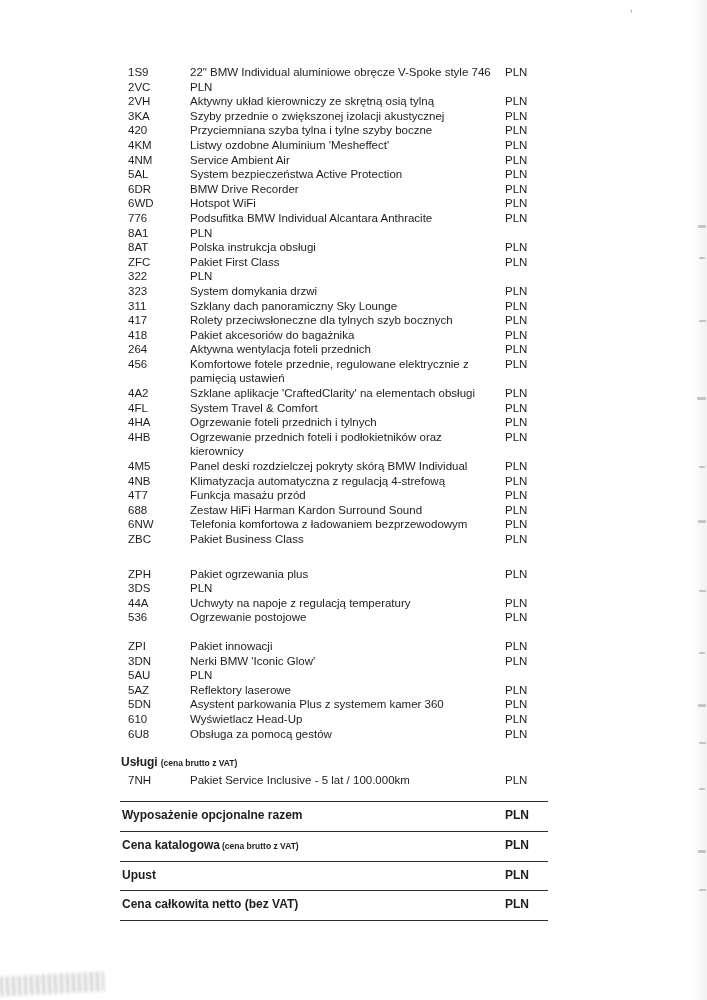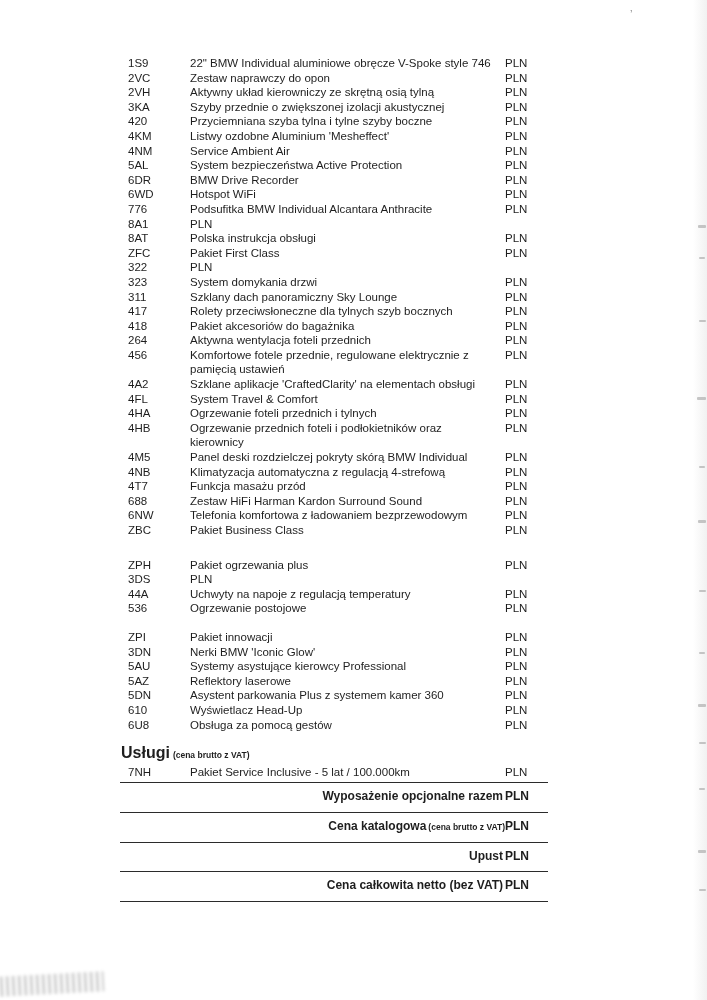--- a/index.html
+++ b/index.html
@@ -3,36 +3,36 @@
 <meta charset="utf-8">
 <style>
   * { box-sizing: border-box; }
   html,body { margin:0; padding:0; background:#e8e8e8; }
   .page {
     position:relative; width:707px; height:1000px; background:#ffffff;
     font-family:"Liberation Sans", sans-serif; color:#1e1e1e; overflow:hidden;
     margin:0 auto;
   }
   .content {
-    position:absolute; left:120px; top:56px; width:428px;
+    position:absolute; left:120px; top:65px; width:428px;
     font-size:11.5px; line-height:14.6px;
   }
   .opt-row { display:flex; align-items:flex-start; }
   .col-code { flex:0 0 70px; padding-left:8px; }
   .col-desc { flex:0 0 315px; padding-right:8px; }
   .col-val  { flex:0 0 43px; }
   .group-spacer { height:14px; }
   .group-spacer.big { height:20px; }
 
   .services { margin-top:14px; }
   .svc-header { margin-bottom:2px; padding-left:1px; }
-  .svc-title { font-weight:bold; font-size:16px; }
+  .svc-title { font-weight:bold; font-size:12px; }
   .svc-note  { font-weight:bold; font-size:8.5px; margin-left:3px; }
 
-  .summary { margin-top:3px; border-bottom:1.2px solid #2b2b2b;text-align:right; }
+  .summary { margin-top:14px; border-bottom:1.2px solid #2b2b2b; }
   .sum-row { display:flex; align-items:baseline; border-top:1.2px solid #2b2b2b; padding:6px 0 7px; }
   .sum-label { flex:0 0 385px; padding-left:2px; font-weight:bold; font-size:12px; }
   .sum-note  { font-size:8.5px; font-weight:bold; margin-left:2px; }
   .sum-val   { font-weight:bold; font-size:12px; }
 
   .edge-shade {
     position:absolute; right:0; top:0; width:14px; height:100%;
     background:linear-gradient(to left, rgba(120,120,120,.10), rgba(120,120,120,0));
     pointer-events:none;
   }
@@ -52,21 +52,20 @@
   <div class="content">
 
     <div id="options-rows">
         <div class="opt-row">
     <span class="col-code">1S9</span>
     <span class="col-desc">22" BMW Individual aluminiowe obręcze V-Spoke style 746</span>
     <span class="col-val">PLN</span>
   </div>
         <div class="opt-row">
     <span class="col-code">2VC</span>
-    <span class="col-desc">Zestaw naprawczy do opon</span>
     <span class="col-val">PLN</span>
   </div>
         <div class="opt-row">
     <span class="col-code">2VH</span>
     <span class="col-desc">Aktywny układ kierowniczy ze skrętną osią tylną</span>
     <span class="col-val">PLN</span>
   </div>
         <div class="opt-row">
     <span class="col-code">3KA</span>
     <span class="col-desc">Szyby przednie o zwiększonej izolacji akustycznej</span>
@@ -231,21 +230,20 @@
     <span class="col-desc">Pakiet innowacji</span>
     <span class="col-val">PLN</span>
   </div>
         <div class="opt-row">
     <span class="col-code">3DN</span>
     <span class="col-desc">Nerki BMW 'Iconic Glow'</span>
     <span class="col-val">PLN</span>
   </div>
         <div class="opt-row">
     <span class="col-code">5AU</span>
-    <span class="col-desc">Systemy asystujące kierowcy Professional</span>
     <span class="col-val">PLN</span>
   </div>
         <div class="opt-row">
     <span class="col-code">5AZ</span>
     <span class="col-desc">Reflektory laserowe</span>
     <span class="col-val">PLN</span>
   </div>
         <div class="opt-row">
     <span class="col-code">5DN</span>
     <span class="col-desc">Asystent parkowania Plus z systemem kamer 360</span>

